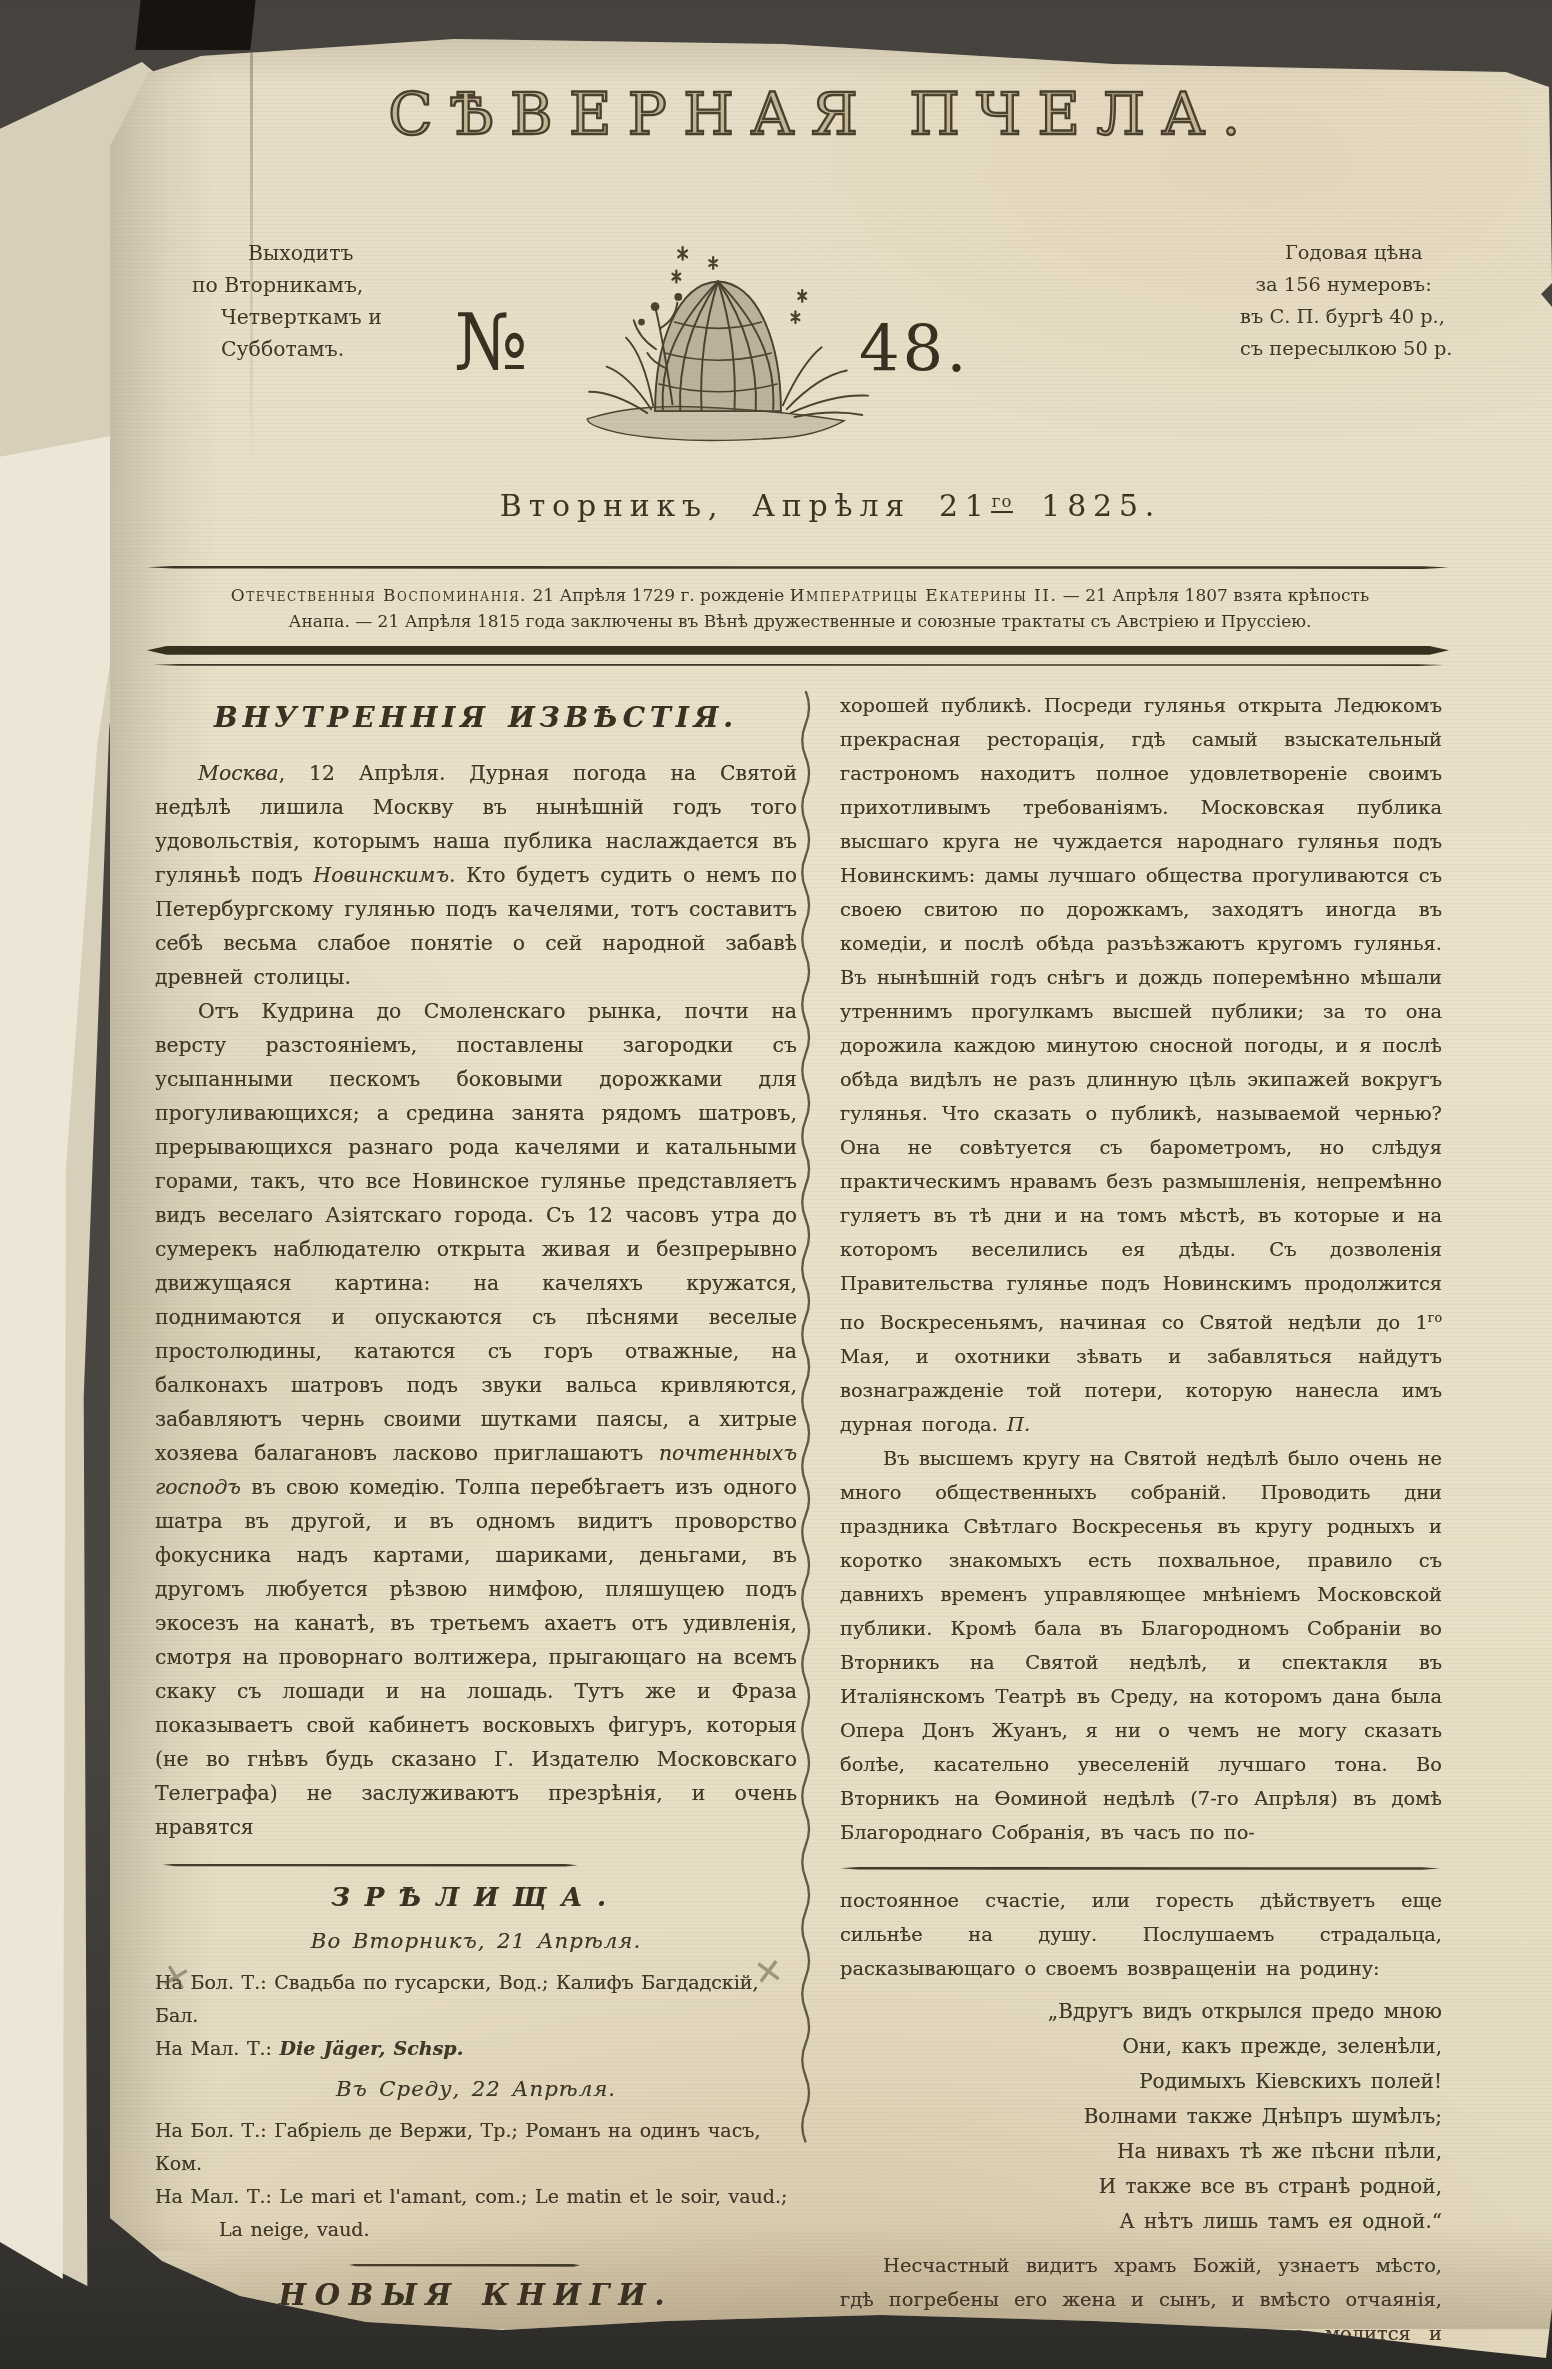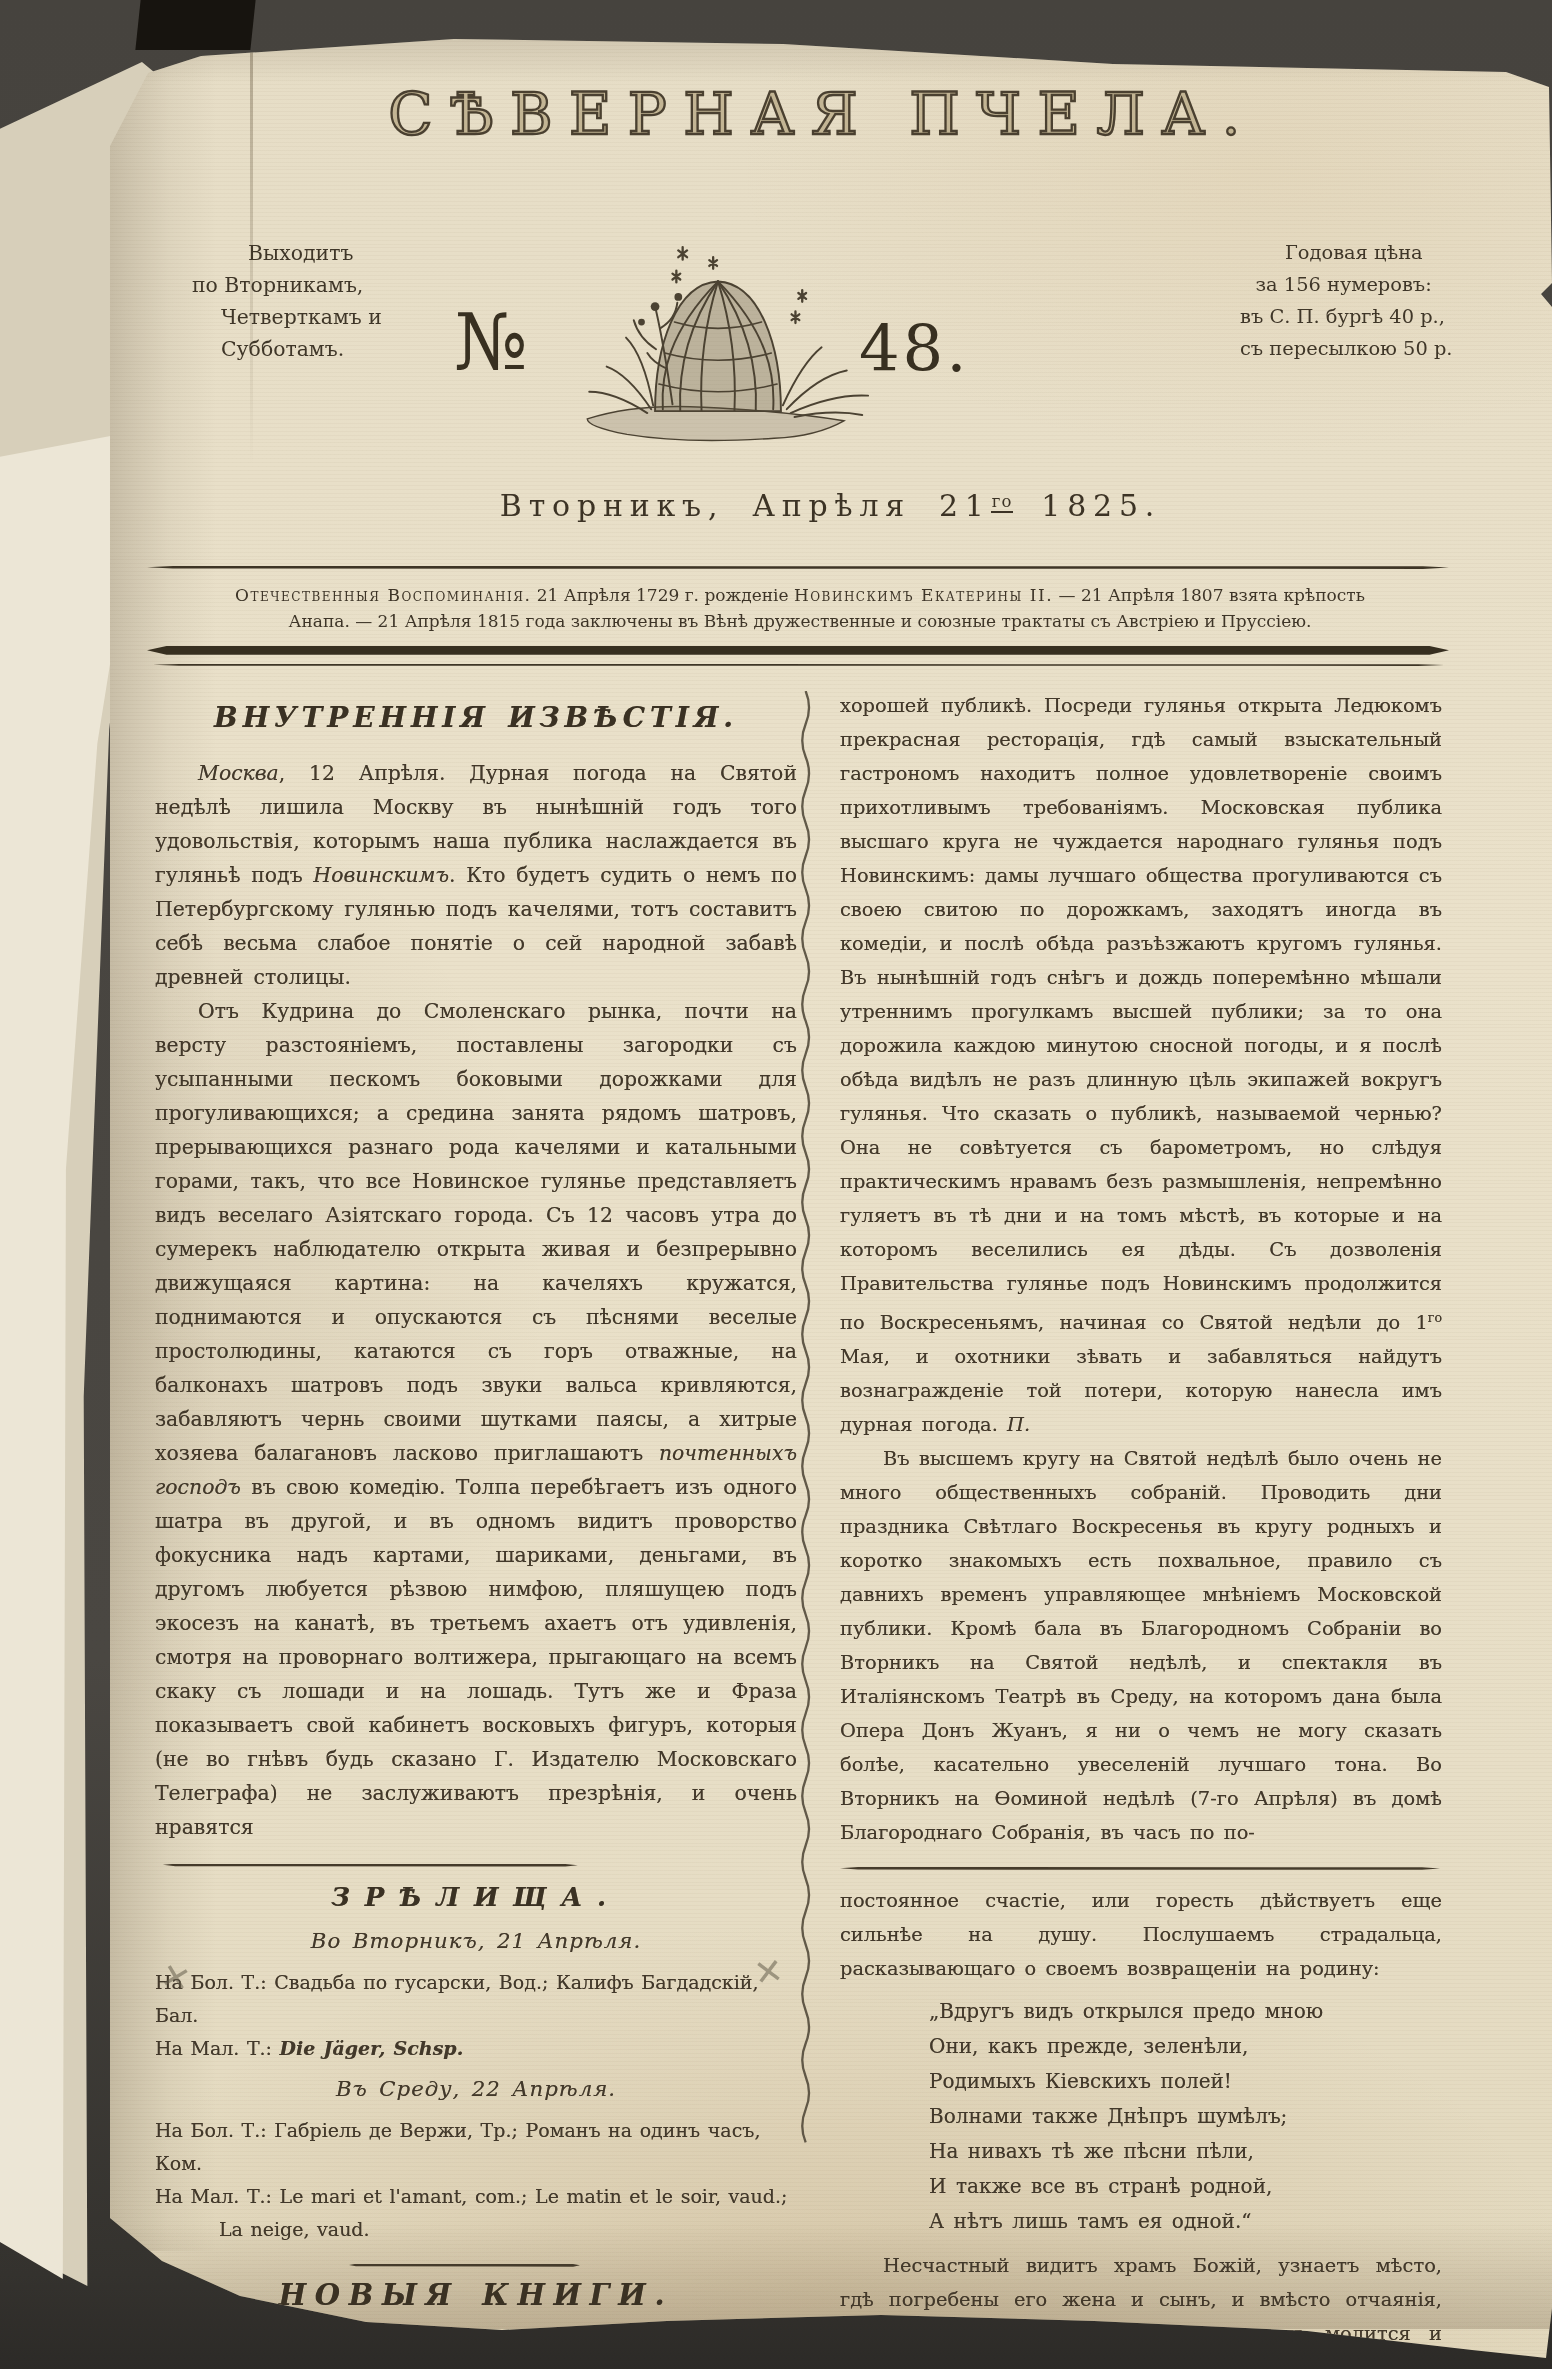--- a/index.html
+++ b/index.html
@@ -69,21 +69,21 @@
   .h-kni{text-align:center;font-size:29px;letter-spacing:8.7px;margin:9.7px 0 11.6px;}
   .day{text-align:center;font-style:italic;font-size:21.3px;letter-spacing:1px;margin:7.8px 0 7.8px;}
   .sp{font-size:19px;line-height:33px;text-align:left;word-spacing:.08em;}
   .sp-cont{padding-left:64px;}
   .srule{height:2.9px;background:#453b2b;clip-path:polygon(0 40%,3% 0,97% 10%,100% 55%,97% 100%,3% 90%);}
   .srule.a{width:415px;margin:19.4px 0 13.6px 7.8px;}
   .srule.b{width:231px;margin:17.5px 0 11.6px 194px;}
   .srule.r{width:600px;margin:16.5px 0 14.6px 0;}
   .booksub{font-style:italic;font-size:19.4px;padding-left:54px;text-align:left;margin-bottom:9.7px;word-spacing:.1em;}
   .article{text-align:center;font-size:20.4px;letter-spacing:7.8px;font-variant:small-caps;margin:1.9px 0 7.8px;color:#3a3123;}
-  .poem{margin:7.8px 0 9.7px 89px;font-size:20px;line-height:35px;text-align:left;}
+  .poem{margin:7.8px 0 9.7px 89px;font-size:20px;line-height:35px;text-align:right;}
   .pencil{color:rgba(100,92,75,.55);font-size:35px;font-family:"DejaVu Sans",sans-serif;}
 </style>
 </head>
 <body>
 
 <div id="stage">
 
   <div class="abs tape"></div>
   <div class="abs underA"></div>
   <div class="abs underB"></div>
@@ -154,21 +154,21 @@
 
     <div class="abs dateline">
       <span>Вторникъ, Апрѣля 21</span><span class="sup">го</span>
       <span>1825.</span>
     </div>
 
     <div class="abs rule-thin" style="left:101px;top:566px;width:1302px"></div>
 
     <div class="abs memorial">
       <div>
-        <span class="smallcaps">Отечественныя Воспоминанія.</span><span> 21 Апрѣля 1729 г. рожденіе </span><span class="smallcaps">Новинскимъ Екатерины II.</span><span> — 21 Апрѣля 1807 взята крѣпость</span>
+        <span class="smallcaps">Отечественныя Воспоминанія.</span><span> 21 Апрѣля 1729 г. рожденіе </span><span class="smallcaps">Императрицы Екатерины II.</span><span> — 21 Апрѣля 1807 взята крѣпость</span>
       </div>
       <div>Анапа. — 21 Апрѣля 1815 года заключены въ Вѣнѣ дружественные и союзные трактаты съ Австріею и Пруссіею.</div>
     </div>
 
     <div class="abs rule-thick" style="left:101px;top:646px;width:1302px"></div>
     <div class="abs rule-thin" style="left:107px;top:664px;width:1291px;height:1.9px"></div>
 
     <svg class="abs" style="left:749px;top:691px;width:21.3px;height:1465px" viewBox="0 0 22 1510" preserveAspectRatio="none">
       <path d="M11 0 q7 17 0 34 q-7 17 0 34 q7 17 0 34 q-7 17 0 34 q7 17 0 34 q-7 17 0 34 q7 17 0 34 q-7 17 0 34 q7 17 0 34 q-7 17 0 34 q7 17 0 34 q-7 17 0 34 q7 17 0 34 q-7 17 0 34 q7 17 0 34 q-7 17 0 34 q7 17 0 34 q-7 17 0 34 q7 17 0 34 q-7 17 0 34 q7 17 0 34 q-7 17 0 34 q7 17 0 34 q-7 17 0 34 q7 17 0 34 q-7 17 0 34 q7 17 0 34 q-7 17 0 34 q7 17 0 34 q-7 17 0 34 q7 17 0 34 q-7 17 0 34 q7 17 0 34 q-7 17 0 34 q7 17 0 34 q-7 17 0 34 q7 17 0 34 q-7 17 0 34 q7 17 0 34 q-7 17 0 34 q7 17 0 34 q-7 17 0 34 q7 17 0 34 q-7 17 0 34" fill="none" stroke="#4a4233" stroke-width="2.4" opacity="0.85"></path>
     </svg>

